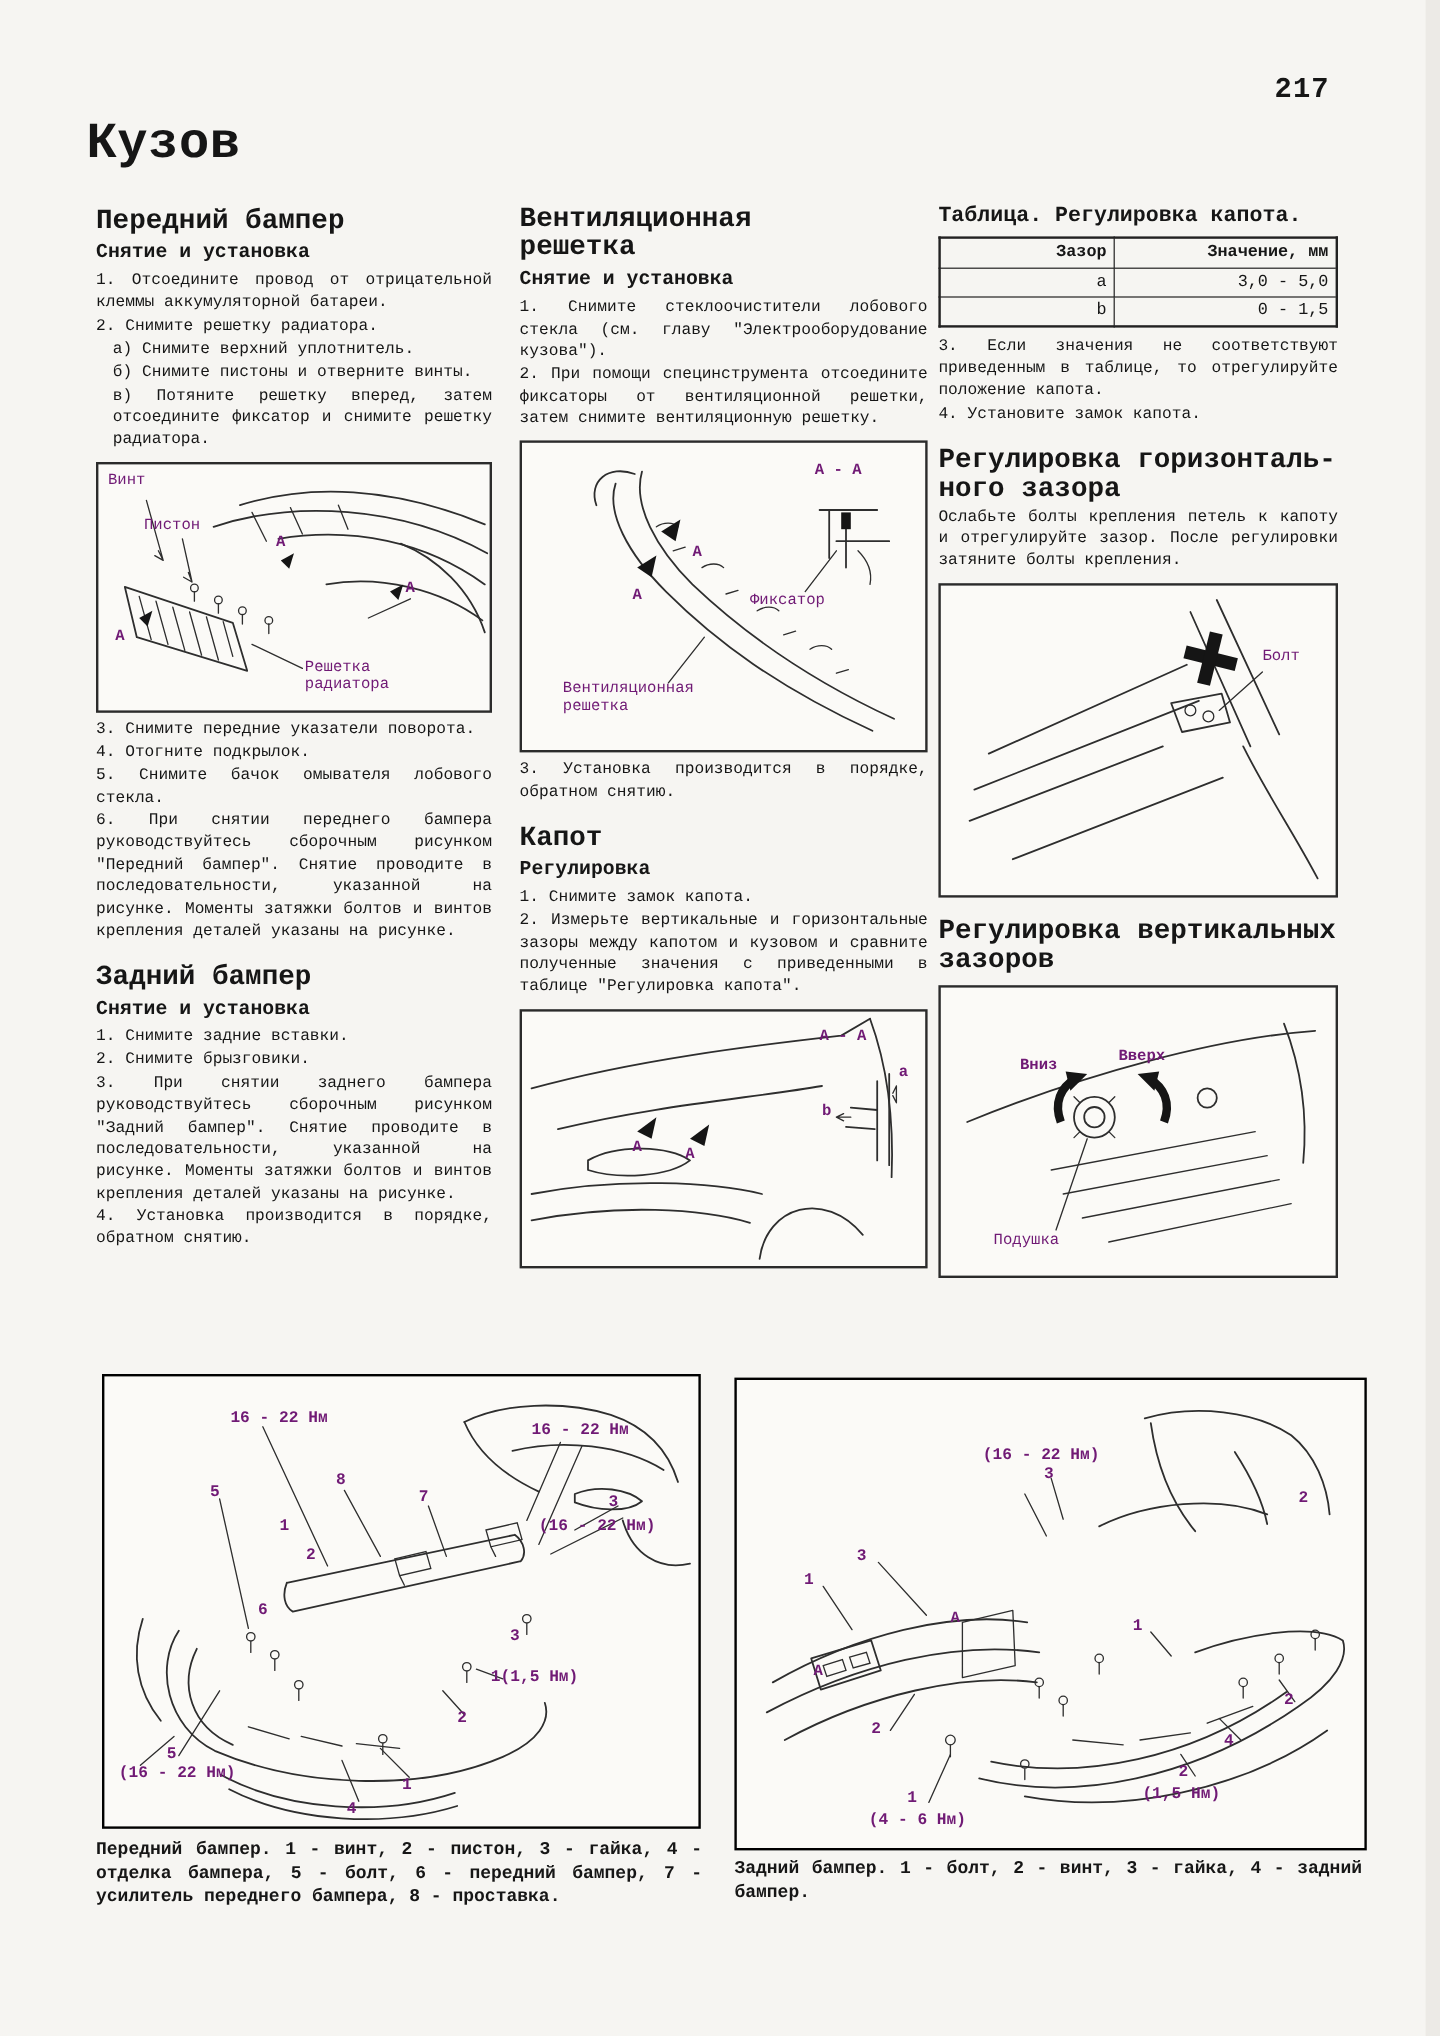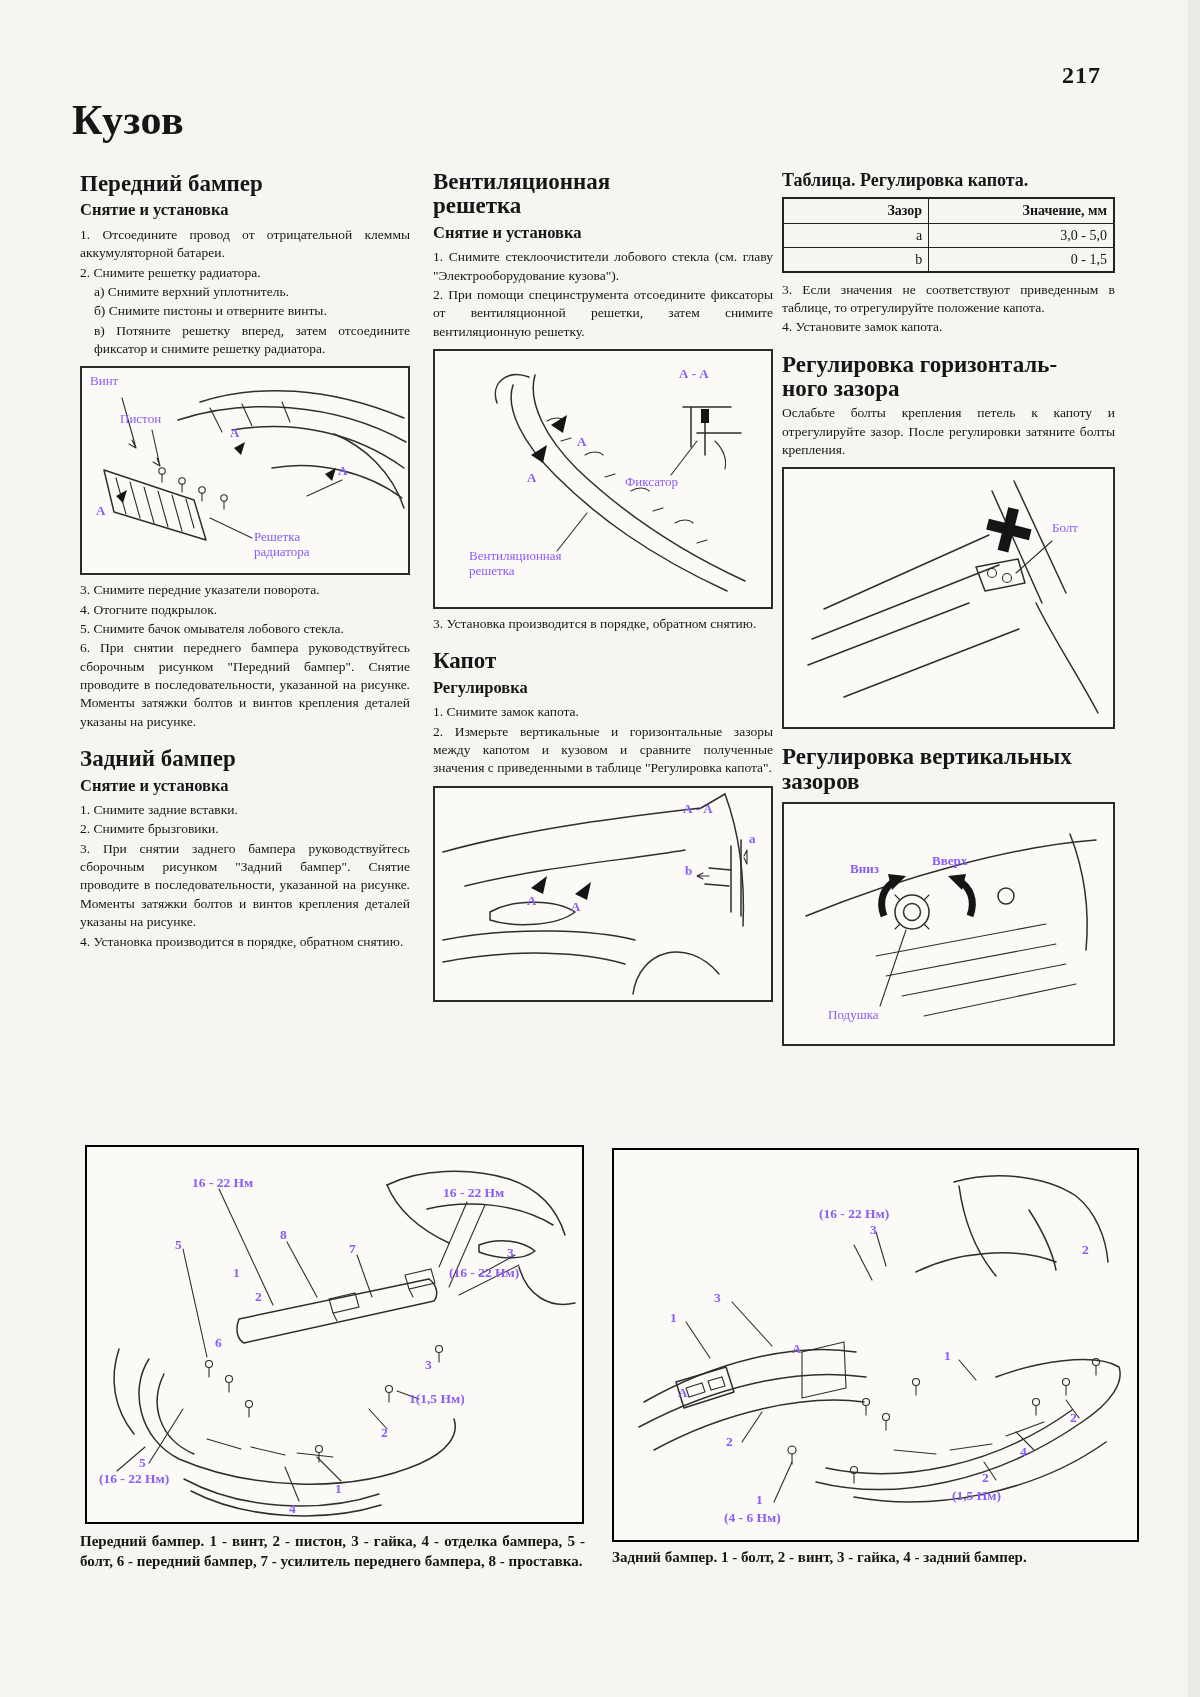--- a/index.html
+++ b/index.html
@@ -1,31 +1,31 @@
 <!DOCTYPE html>
 <html><head>
 <meta charset="utf-8">
 <style>
   html,body{margin:0;padding:0;background:#eceae6;}
   .page{position:relative;width:1188px;height:1697px;background:#f6f5f2;overflow:hidden;
-        font-family:Liberation Serif, serif;color:#161616;}
+        font-family:Liberation Mono, monospace;color:#161616;}
   .pagenum{position:absolute;left:1062px;top:62px;font-size:24px;font-weight:bold;letter-spacing:1px;}
   .doctitle{position:absolute;left:72px;top:96px;font-size:42px;font-weight:bold;letter-spacing:.5px;}
   .col{position:absolute;font-size:13.5px;line-height:1.36;}
   #col1{left:80px;top:172px;width:330px;}
   #col2{left:433px;top:170px;width:340px;}
   #col3{left:782px;top:168px;width:333px;}
   .h2{font-size:23px;font-weight:bold;line-height:1.06;margin:16px 0 3px;white-space:pre-line;}
   .h2.first{margin-top:0;}
   .h3{font-size:16.5px;font-weight:bold;margin:1px 0 4px;}
   .col p{margin:0 0 1px;text-align:justify;}
   .col p.sub{padding-left:14px;}
   .fig{position:relative;border:2px solid #2b2b2b;background:#fbfaf7;margin:8px 0 6px;}
   .fig svg{display:block;width:100%;height:100%;}
-  .fig-label{position:absolute;font-size:13px;line-height:1.12;white-space:pre-line;color:#8b5cf6;}
+  .fig-label{position:absolute;font-size:13px;line-height:1.12;white-space:pre-line;color:#701a75;}
   .fig-label.b{font-weight:bold;}
   .fig-label.num{font-weight:bold;font-size:13.5px;}
   .tbl-title{font-weight:bold;font-size:18px;margin:0 0 5px;}
   table.spec{width:100%;border-collapse:collapse;border:2.5px solid #222;margin:0 0 8px;}
   table.spec th,table.spec td{border:1.5px solid #222;text-align:right;font-size:14px;padding:2px 6px;}
   table.spec th{font-weight:bold;}
   .bigfig{position:absolute;border:2px solid #000000;background:#fbfaf7;}
   #fig-front{left:85px;top:1145px;width:495px;height:375px;}
   #fig-rear{left:612px;top:1148px;width:523px;height:390px;}
   .caption{position:absolute;font-size:15px;font-weight:bold;line-height:1.3;text-align:justify;}

